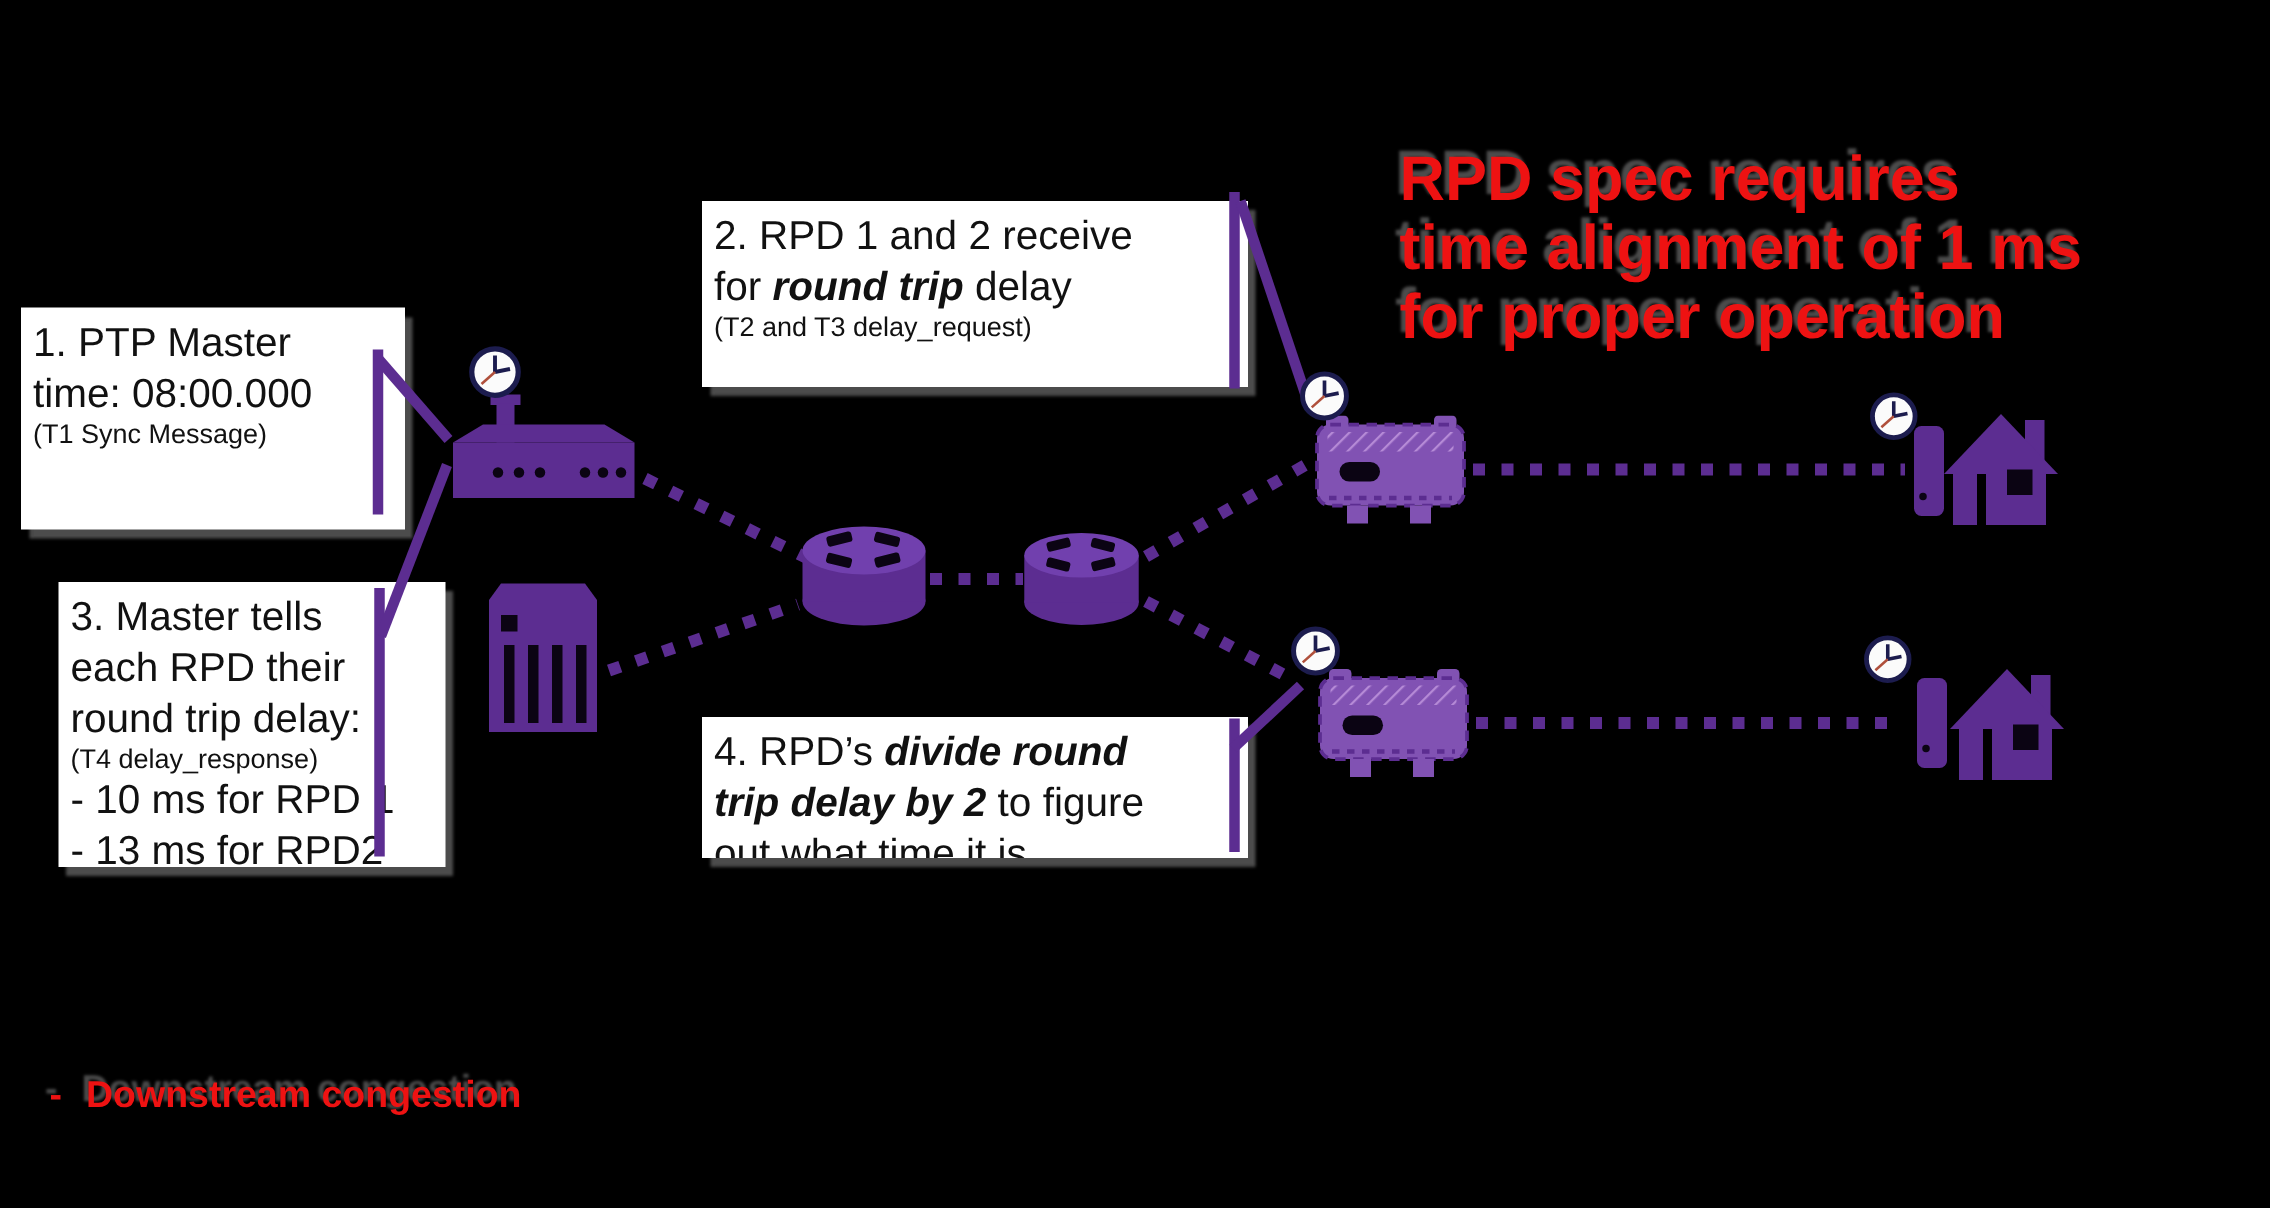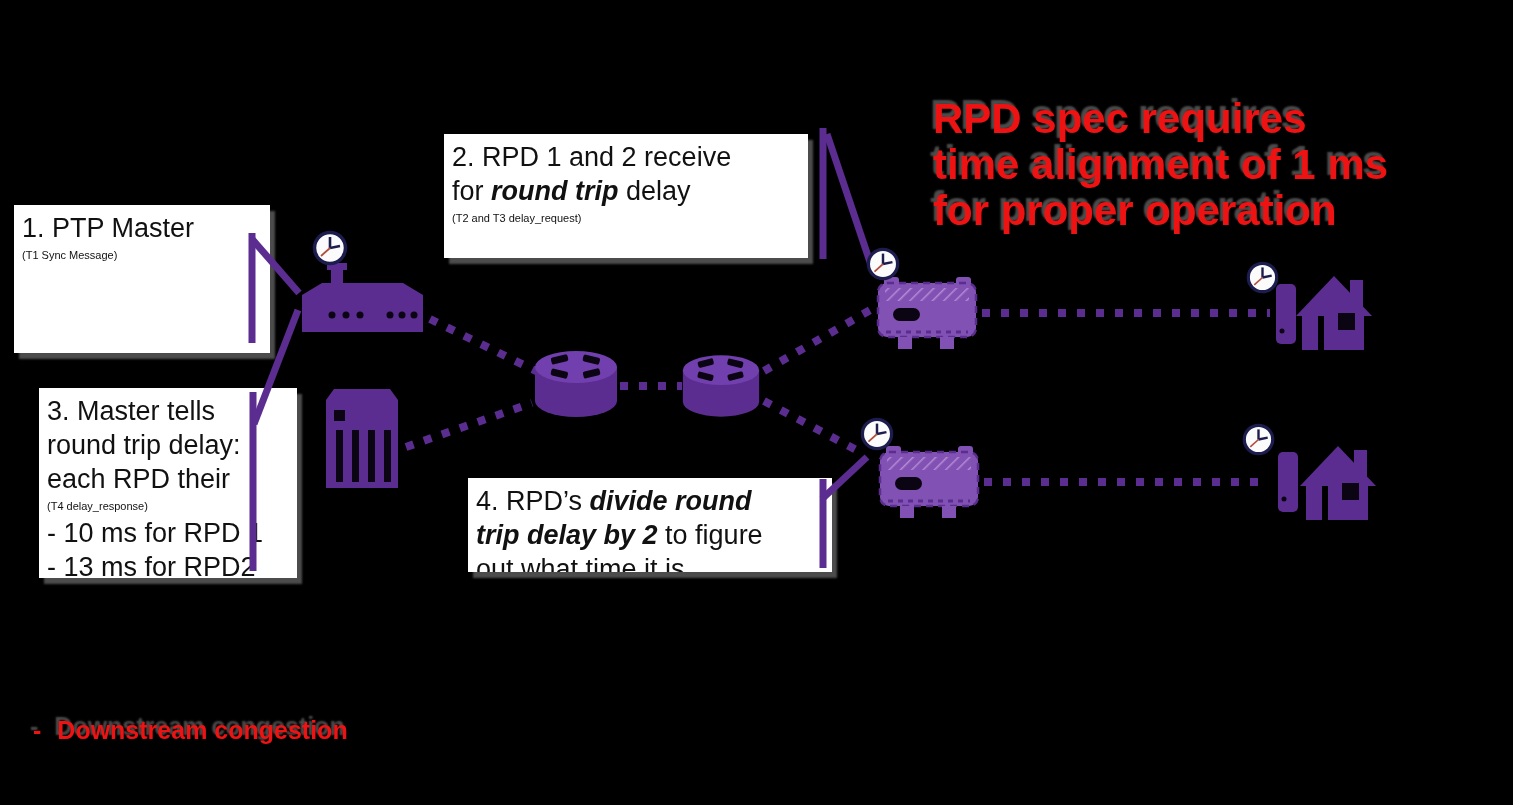--- a/index.html
+++ b/index.html
@@ -6,21 +6,21 @@
   .canvas{position:relative;width:1513px;height:805px;background:var(--bg);overflow:hidden;
           font-family:"Liberation Sans",sans-serif;}
   .wires{position:absolute;left:0;top:0;z-index:2;pointer-events:none;}
   .lead{stroke:var(--purple);stroke-width:7;fill:none;stroke-linecap:butt;}
   .dot{stroke:var(--purple);stroke-width:8;fill:none;stroke-dasharray:8 11;stroke-linecap:butt;}
   .callout{position:absolute;z-index:1;background:var(--boxBg);color:var(--ink);
            font-size:27px;line-height:34px;padding:6px 6px 0 8px;overflow:hidden;
            box-shadow:5px 6px 2px var(--shadow);}
   .callout .tl{white-space:nowrap;}
   .callout .bi{font-weight:bold;font-style:italic;}
-  .callout .small-line{font-size:11px;line-height:20px;}
+  .callout .small-line{font-size:18px;line-height:20px;}
   .headline{position:absolute;z-index:1;color:var(--red);font-weight:bold;
             font-size:42px;line-height:46px;
             text-shadow:-3px -4px 2px var(--shadow);white-space:nowrap;}
   .footnote{position:absolute;z-index:1;color:var(--red);font-weight:bold;font-size:25px;
             text-shadow:-3px -4px 2px var(--shadow);display:flex;gap:16px;white-space:nowrap;}
   .icon{position:absolute;z-index:3;}
   .fP{fill:var(--purple);}
   .fM{fill:var(--purpleMid);}
   .fL{fill:var(--purpleLight);}
   .fK{fill:#0b0413;}
@@ -45,33 +45,34 @@
     <path class="dot" d="M406,447 L532,403"></path>
     <path class="dot" d="M620,386 L682,386"></path>
     <path class="dot" d="M764,371 L872,309"></path>
     <path class="dot" d="M764,401 L860,452"></path>
     <path class="dot" d="M982,313 L1270,313"></path>
     <path class="dot" d="M984,482 L1268,482"></path>
   </svg>
 
   <div class="callout" style="left:14px;top:205px;width:242px;height:142px;">
       <div class="tl"><span>1. PTP Master</span></div>
+      <div class="tl"><span>time: 08:00.000</span></div>
       <div class="tl small-line"><span>(T1 Sync Message)</span></div>
     </div>
 
-  <div class="callout" style="left:444px;top:134px;width:350px;height:118px;">
+  <div class="callout" style="left:468px;top:134px;width:350px;height:118px;">
       <div class="tl"><span>2. RPD 1 and 2 receive</span></div>
       <div class="tl"><span>for </span><span class="bi">round trip</span><span> delay</span></div>
       <div class="tl small-line"><span>(T2 and T3 delay_request)</span></div>
     </div>
 
   <div class="callout" style="left:14px;top:388px;width:244px;height:184px;margin-left:25px;">
       <div class="tl"><span>3. Master tells</span></div>
+      <div class="tl"><span>each RPD their</span></div>
       <div class="tl"><span>round trip delay:</span></div>
-      <div class="tl"><span>each RPD their</span></div>
       <div class="tl small-line"><span>(T4 delay_response)</span></div>
       <div class="tl"><span>- 10 ms for RPD 1</span></div>
       <div class="tl"><span>- 13 ms for RPD2</span></div>
     </div>
 
   <div class="callout" style="left:468px;top:478px;width:350px;height:88px;">
       <div class="tl"><span>4. RPD’s </span><span class="bi">divide round</span></div>
       <div class="tl"><span class="bi">trip delay by 2</span><span> to figure</span></div>
       <div class="tl"><span>out what time it is</span></div>
     </div>

